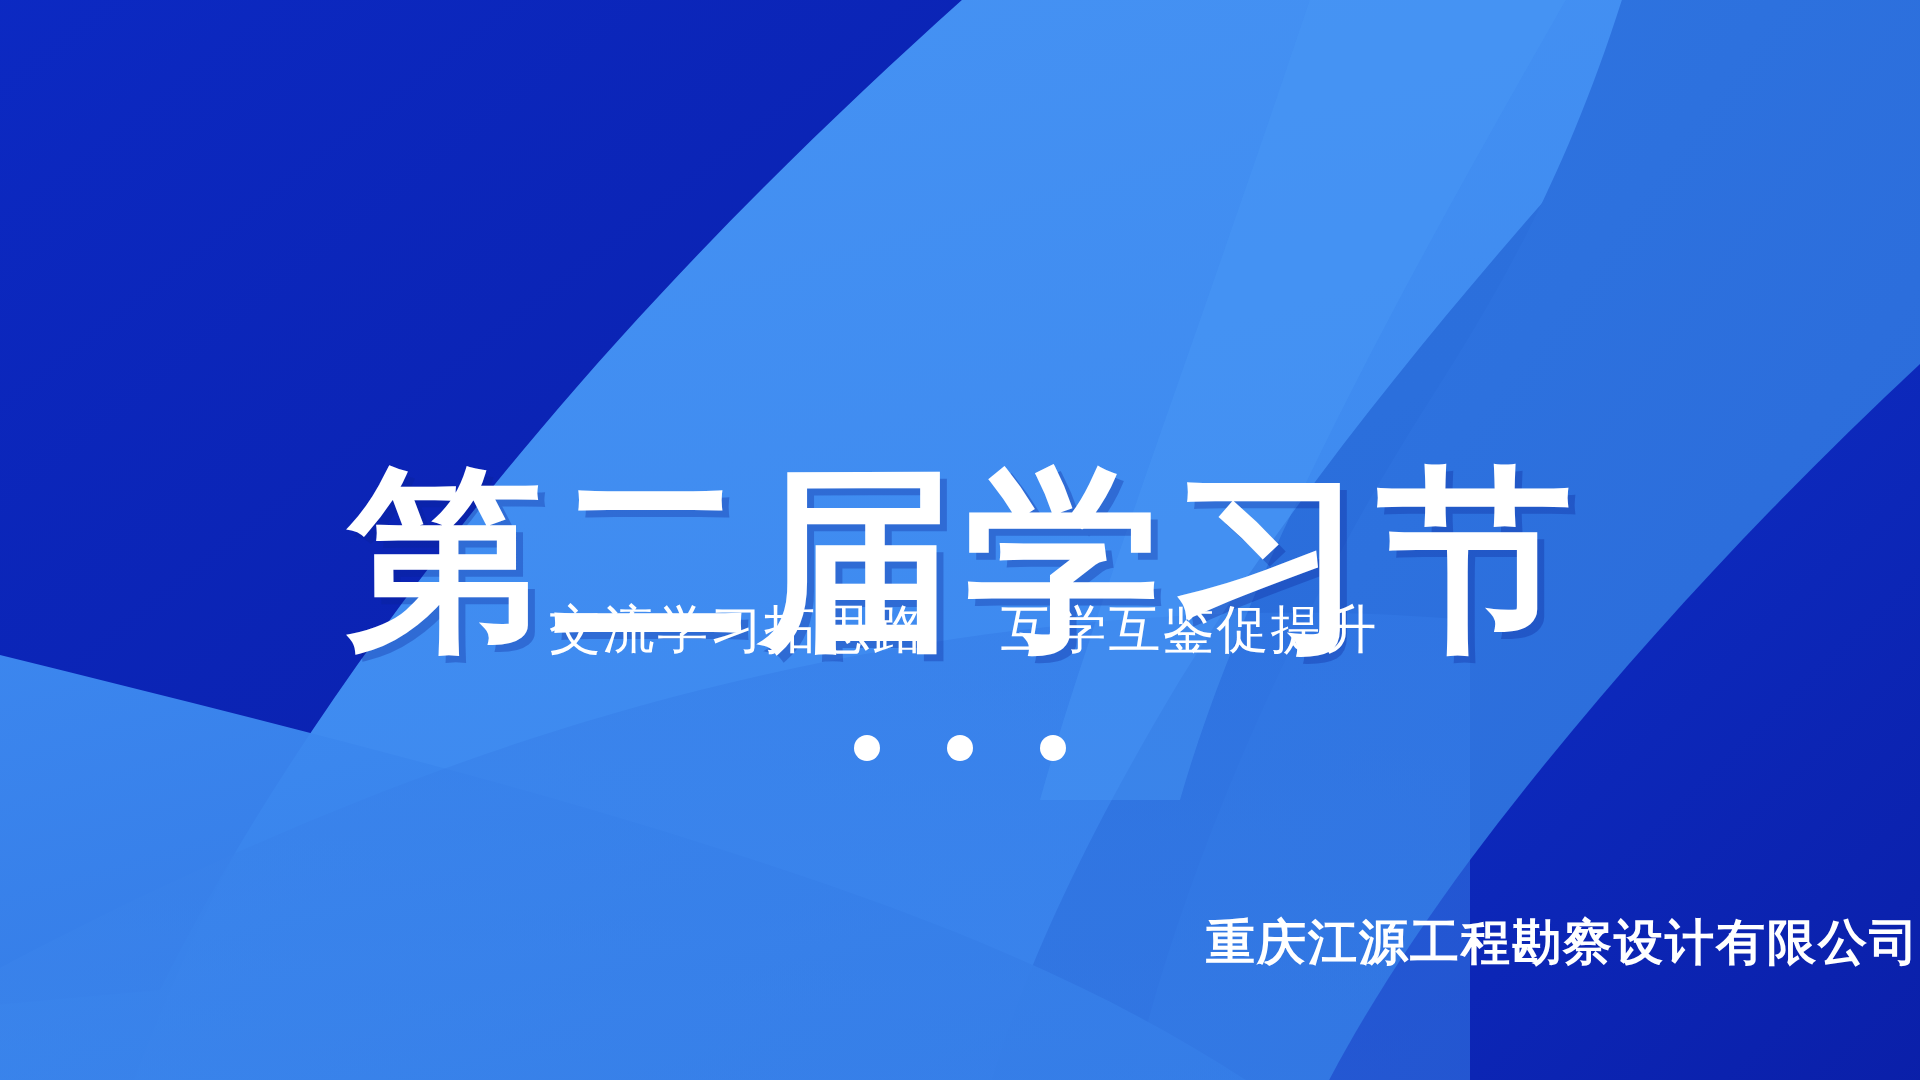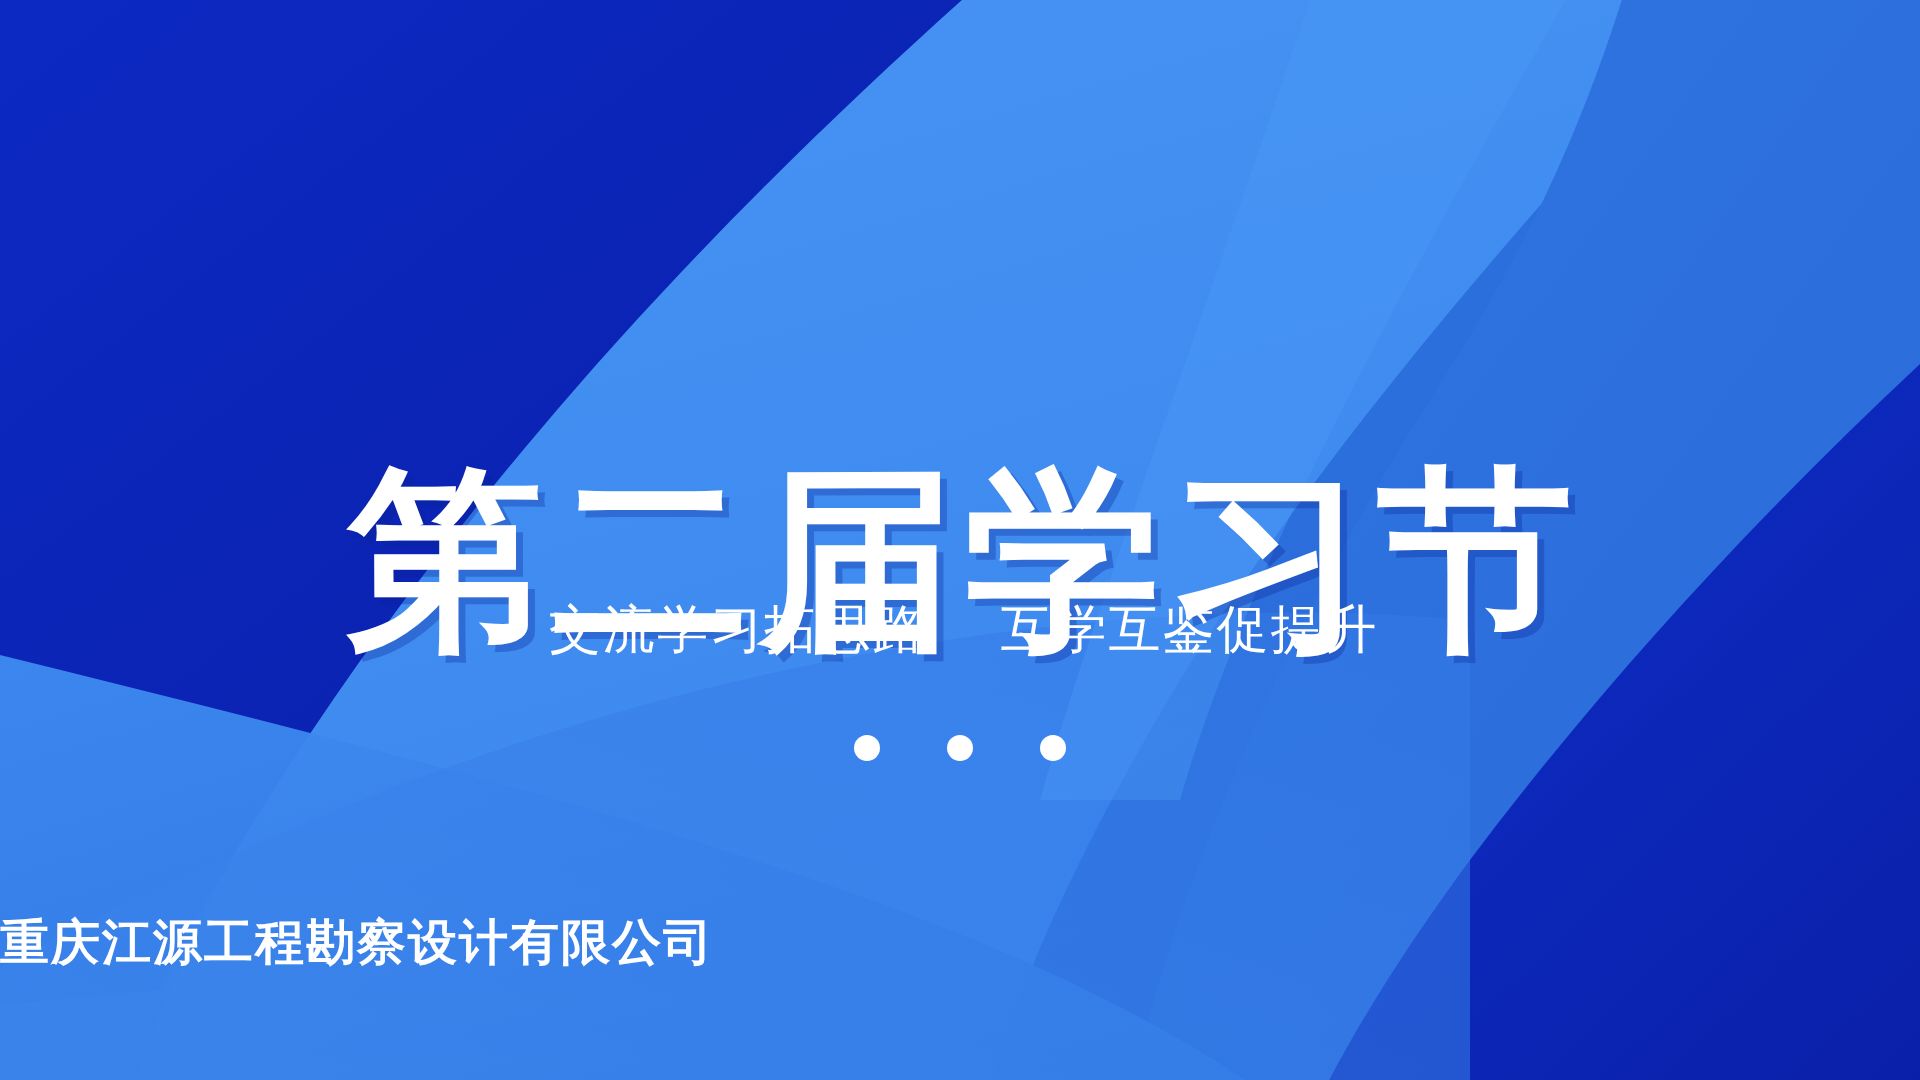--- a/index.html
+++ b/index.html
@@ -91,21 +91,21 @@
     height: 26px;
     border-radius: 50%;
     background: #FFFFFF;
   }
 
   .company {
     position: absolute;
     top: 913px;
     left: 0;
     right: 0;
-    text-align: left;
+    text-align: right;
     font-size: 49px;
     line-height: 1.2;
     font-weight: 700;
     color: #FFFFFF;
     letter-spacing: 2px;
     white-space: nowrap;
     user-select: none;
   }
 </style>
 </head>

